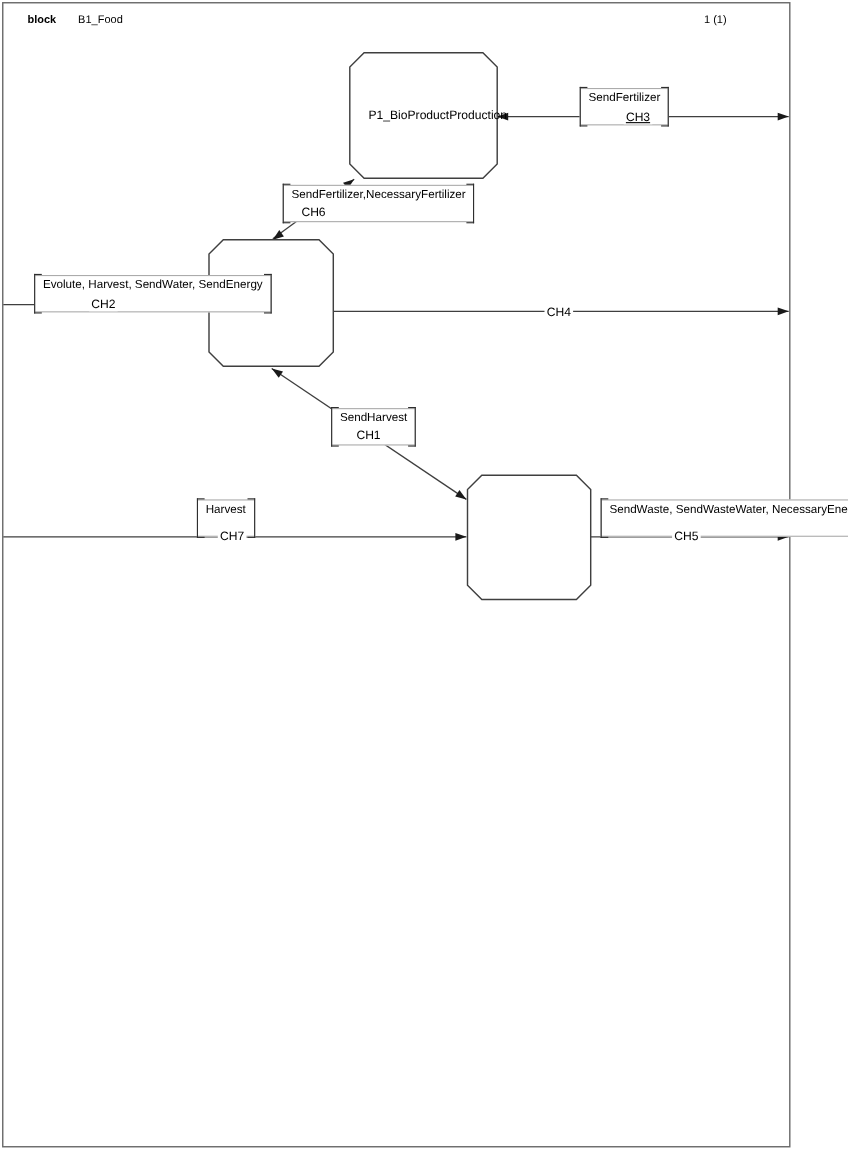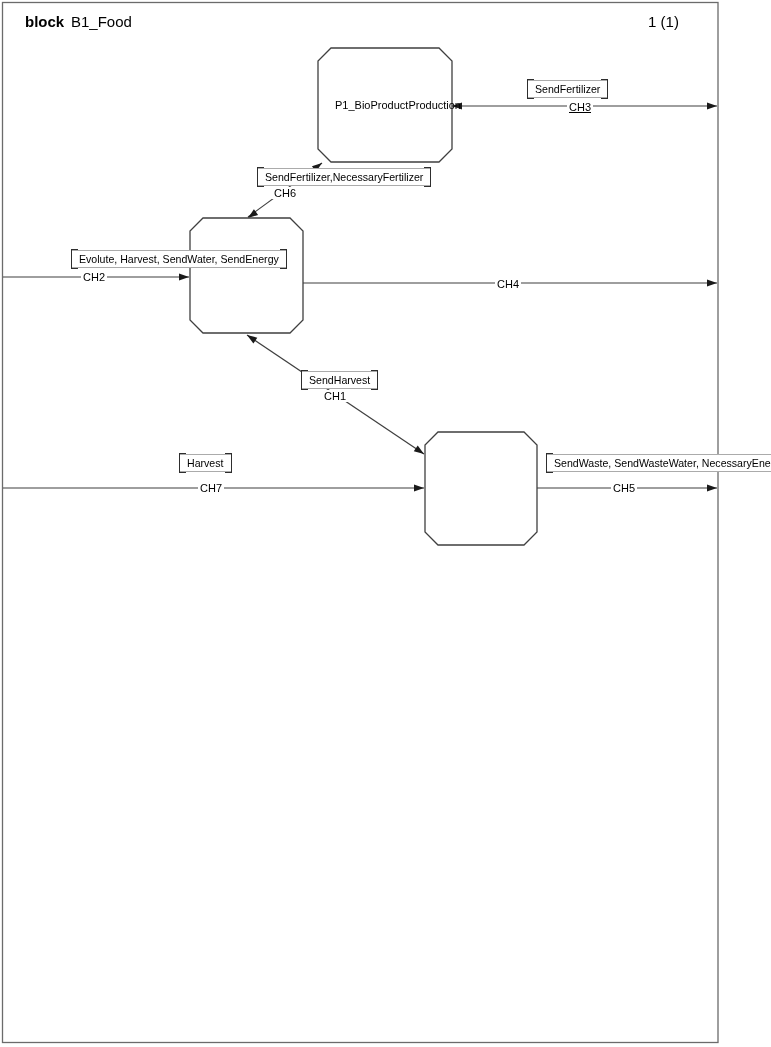--- a/index.html
+++ b/index.html
@@ -5,37 +5,37 @@
   html,body{margin:0;padding:0;background:#ffffff;}
   .page{
     position:relative;
     width:771px;height:1047px;
     background:#ffffff;
     font-family:"Liberation Sans", sans-serif;
     color:#000;
     overflow:hidden;
   }
   svg.diagram{position:absolute;left:0;top:0;}
-  .hdr{position:absolute;font-size:15px;white-space:nowrap;}
+  .hdr{position:absolute;font-size:10px;white-space:nowrap;}
   .hdr.bold{font-weight:bold;}
   .blockname{
     position:absolute;
     display:flex;align-items:center;justify-content:center;
     font-size:11px;white-space:nowrap;
     pointer-events:none;
   }
   .siglist{
     position:absolute;
     display:inline-block;
     font-size:10.6px;
     line-height:14px;
     white-space:nowrap;
     background:#fff;
     border:1px solid #ababab;
-    padding:1px 7px 1px 7px;
+    padding:1px 7px 17px 7px;
   }
   .siglist::before{
     content:'';position:absolute;left:-1px;top:-2px;bottom:-2px;width:6px;
     border:1.4px solid #2e2e2e;border-right:none;
   }
   .siglist::after{
     content:'';position:absolute;right:-1px;top:-2px;bottom:-2px;width:6px;
     border:1.4px solid #2e2e2e;border-left:none;
   }
   .chname{
@@ -75,27 +75,27 @@
     <polygon points="424,488 414,484.5 414,491.5" fill="#1a1a1a"></polygon>
     <polygon points="717,488 707,484.5 707,491.5" fill="#1a1a1a"></polygon>
 
     <path d="M331,48 H439 L452,61 V149 L439,162 H331 L318,149 V61 Z" fill="#ffffff" stroke="#3f3f3f" stroke-width="1.3"></path>
     <path d="M203,218 H290 L303,231 V320 L290,333 H203 L190,320 V231 Z" fill="#ffffff" stroke="#3f3f3f" stroke-width="1.3"></path>
     <path d="M438,432 H524 L537,445 V532 L524,545 H438 L425,532 V445 Z" fill="#ffffff" stroke="#3f3f3f" stroke-width="1.3"></path>
   </svg>
 
   <div class="hdr bold" style="left:25px;top:13px;">block</div>
   <div class="hdr" style="left:71px;top:13px;">B1_Food</div>
-  <div class="hdr" style="left:640px;top:13px;width:47px;text-align:center;">1 (1)</div>
+  <div class="hdr" style="left:640px;top:13px;width:47px;text-align:left;">1 (1)</div>
 
   <div class="blockname" style="left:318px;top:48px;width:160px;height:114px;">P1_BioProductProduction</div>
 
   <span class="siglist" style="left:527px;top:80px;">SendFertilizer</span>
   <span class="siglist" style="left:257px;top:168px;">SendFertilizer,NecessaryFertilizer</span>
-  <span class="siglist" style="left:31px;top:250px;margin-left:40px;">Evolute, Harvest, SendWater, SendEnergy</span>
+  <span class="siglist" style="left:31px;top:250px;">Evolute, Harvest, SendWater, SendEnergy</span>
   <span class="siglist" style="left:301px;top:371px;">SendHarvest</span>
   <span class="siglist" style="left:179px;top:454px;">Harvest</span>
   <span class="siglist" style="left:546px;top:454px;">SendWaste, SendWasteWater, NecessaryEnergy</span>
 
   <span class="chname" style="left:580px;top:107px;text-decoration:underline;">CH3</span>
   <span class="chname" style="left:285px;top:193px;">CH6</span>
   <span class="chname" style="left:94px;top:277px;">CH2</span>
   <span class="chname" style="left:508px;top:284px;">CH4</span>
   <span class="chname" style="left:335px;top:396px;">CH1</span>
   <span class="chname" style="left:211px;top:488px;">CH7</span>

